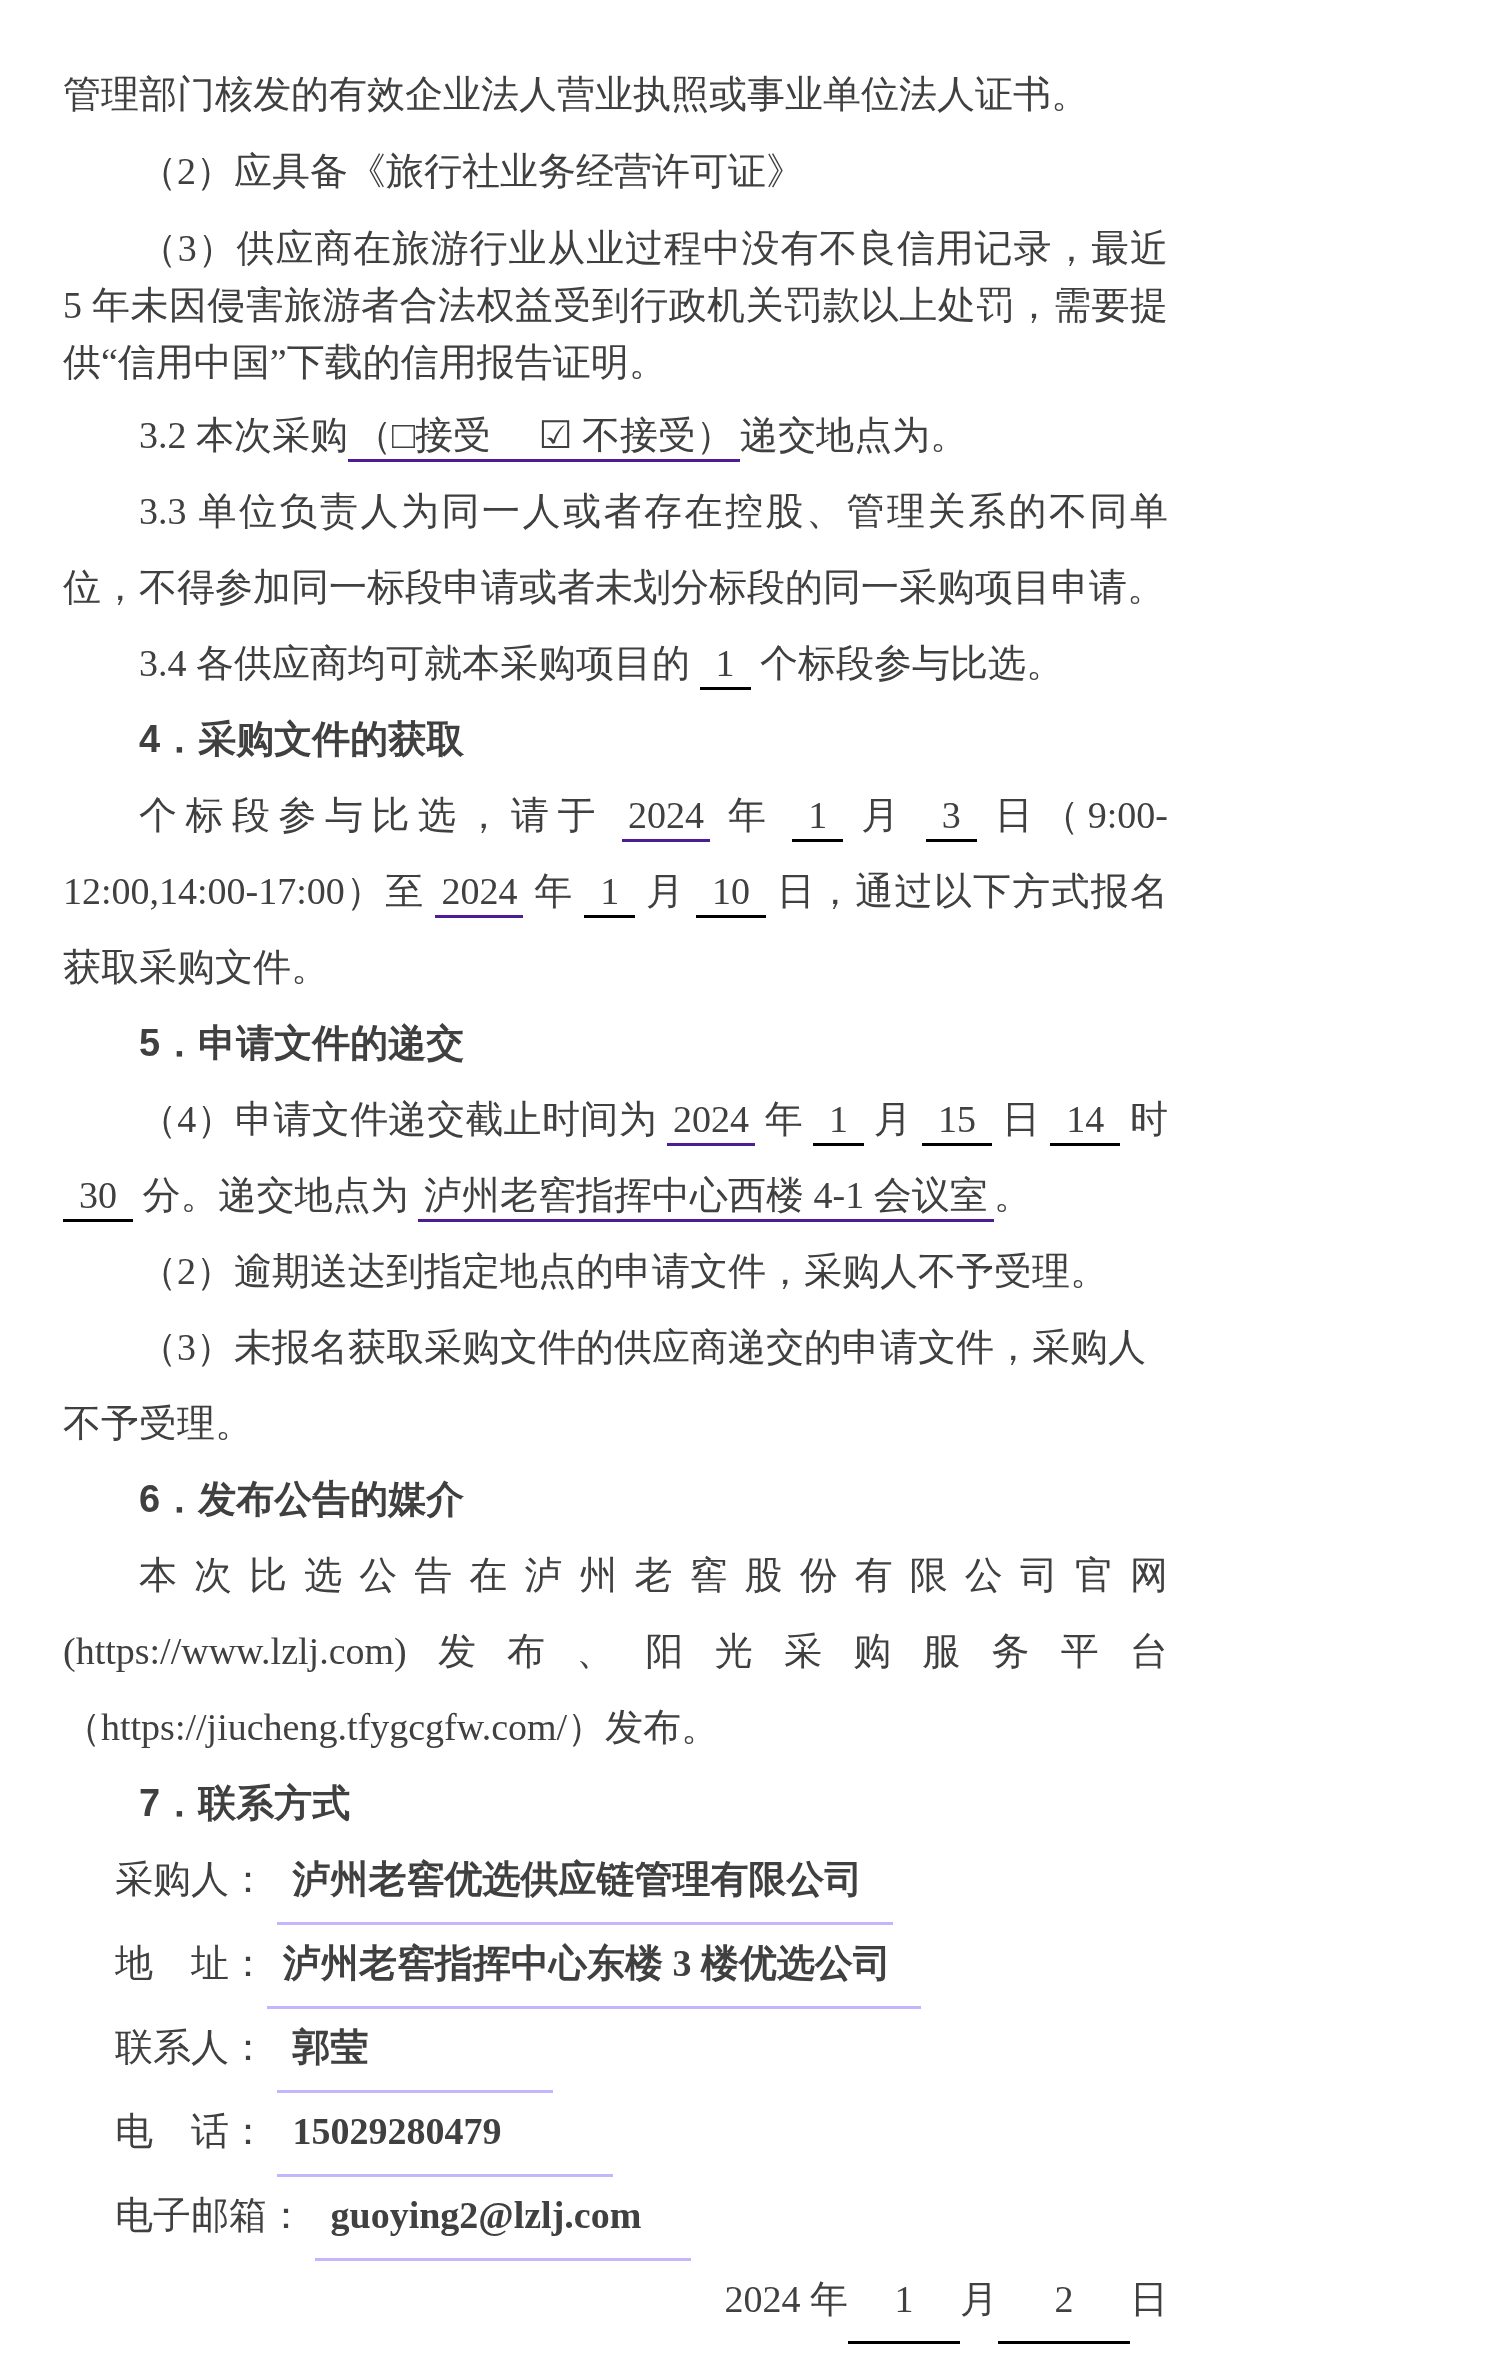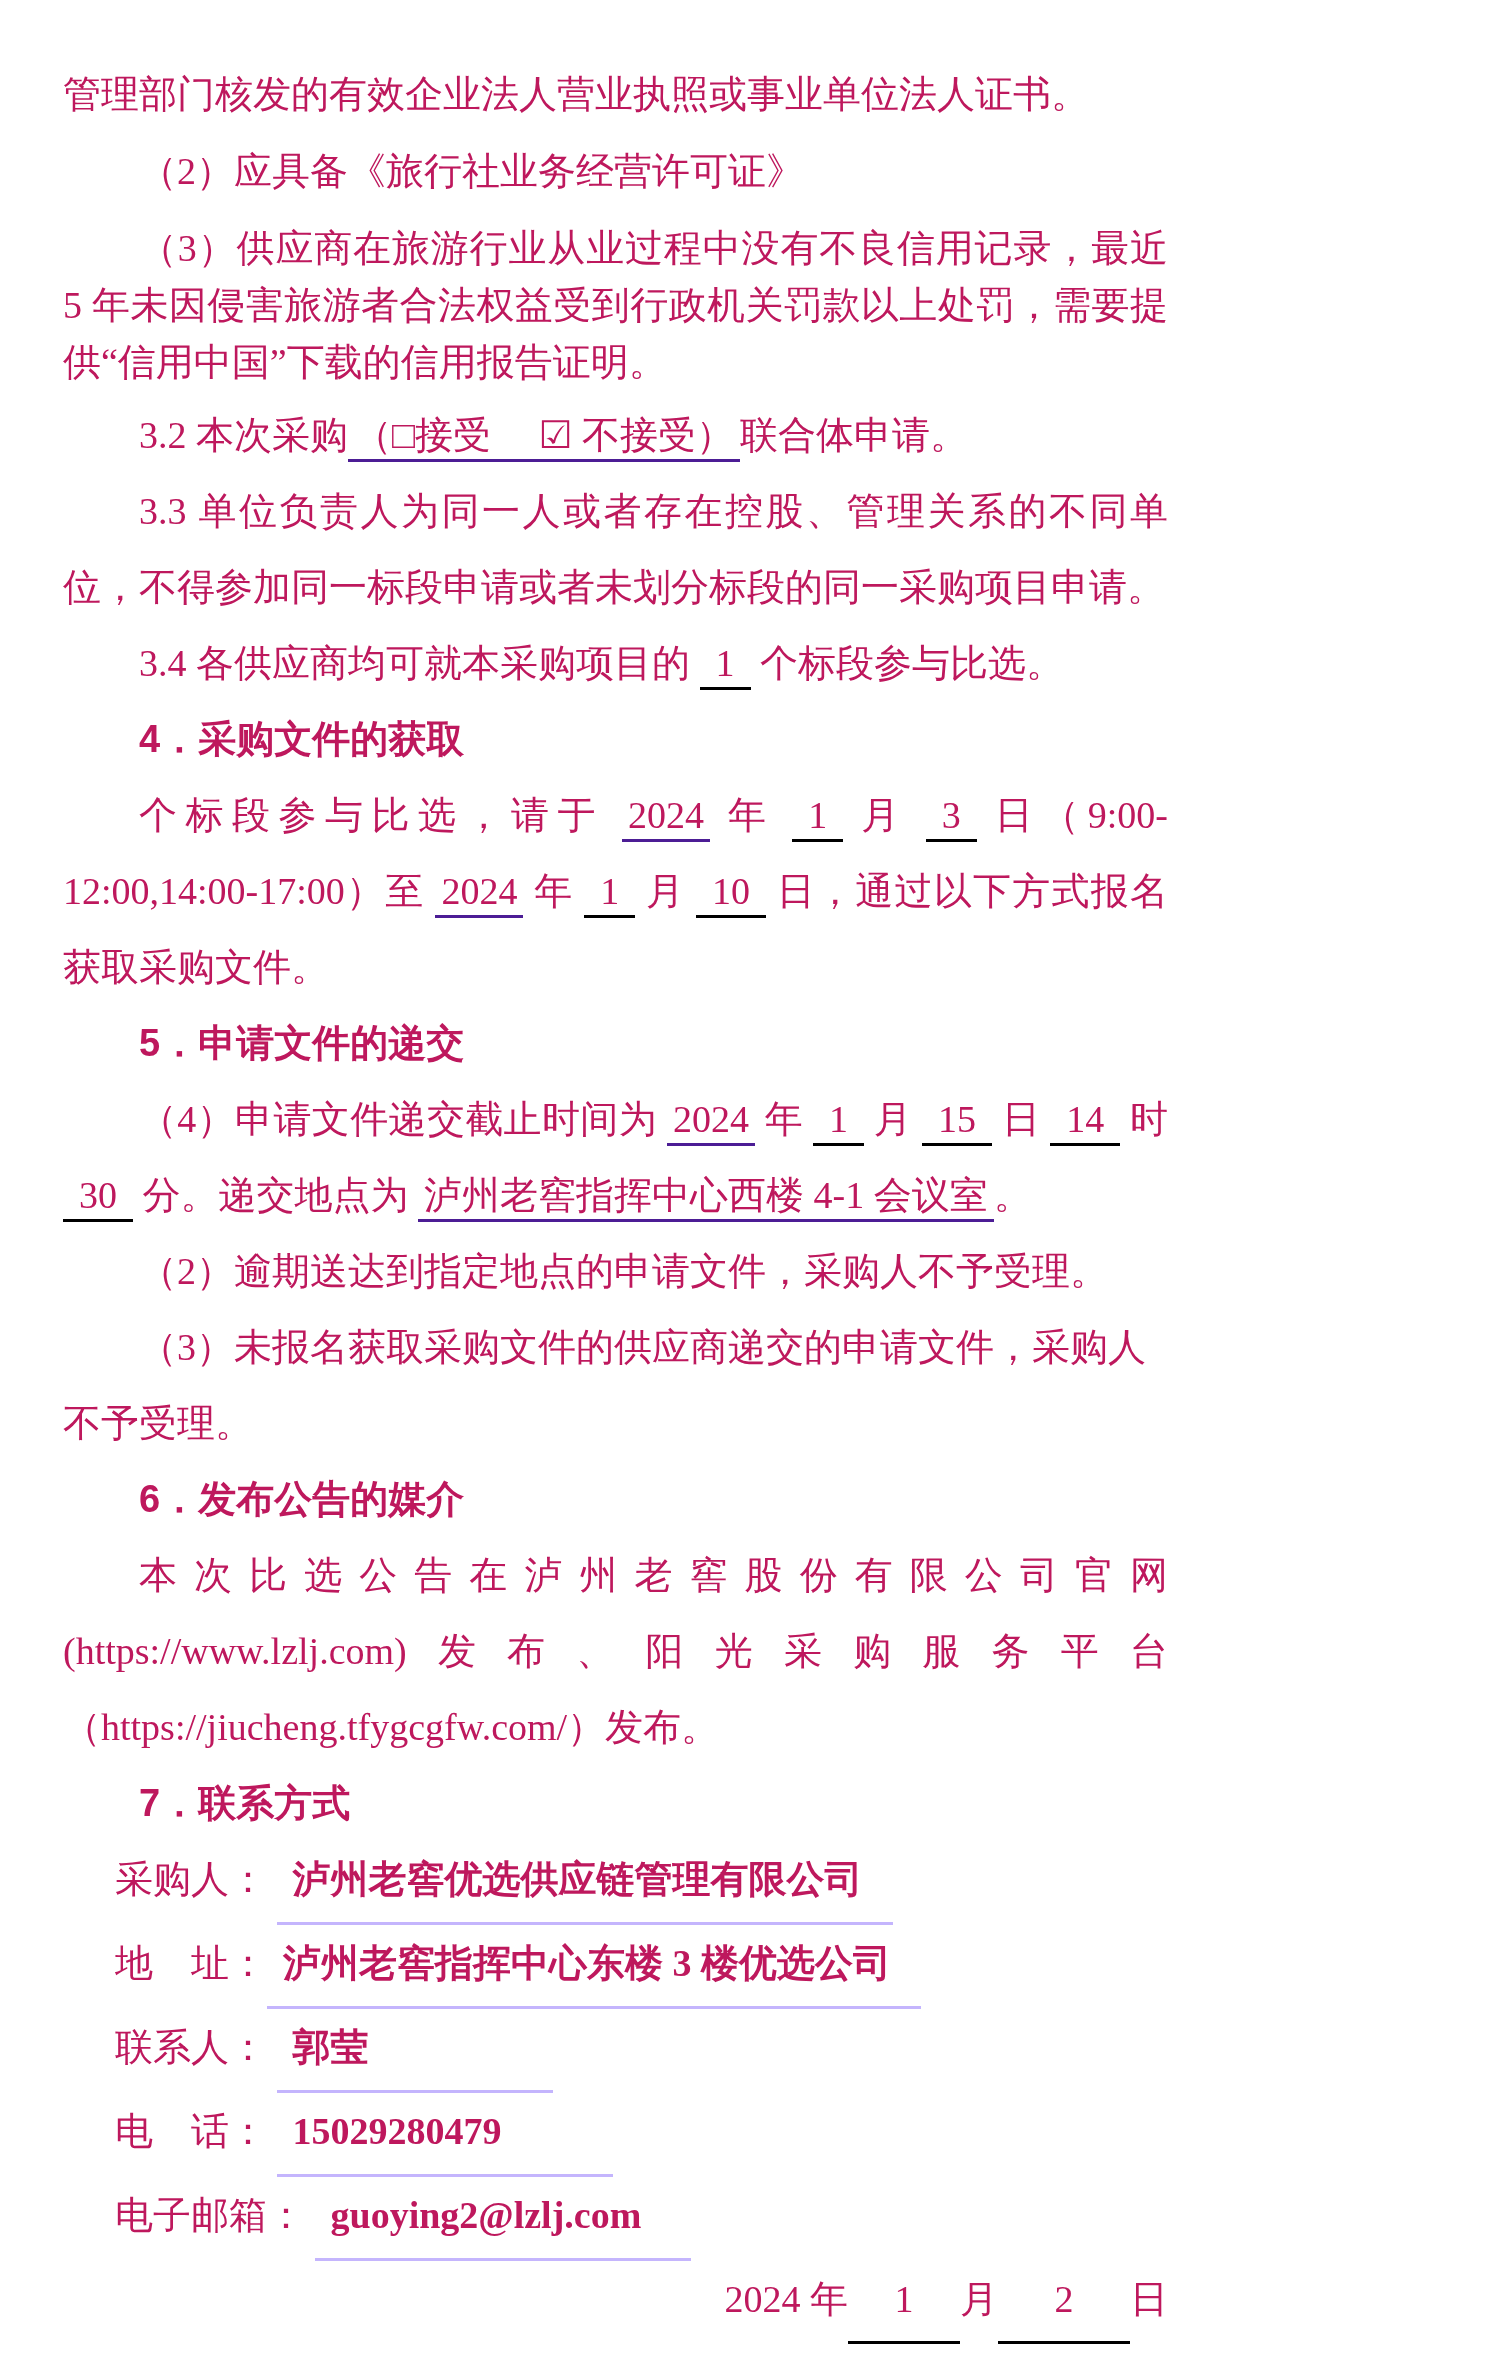--- a/index.html
+++ b/index.html
@@ -1,19 +1,19 @@
 <!DOCTYPE html>
 <html><head>
 <meta charset="utf-8">
 <style>
   html,body{margin:0;padding:0;background:#ffffff;}
   .page{
     width:1228px;height:2376px;box-sizing:border-box;
     padding:66px 60px 0 63px;
-    background:#ffffff;color:#be185d;
+    background:#ffffff;color:#404040;
     font-family:"Liberation Serif","DejaVu Serif",serif;
     font-size:38px;
     overflow:hidden;
   }
   p{margin:0;}
   .tight{line-height:57px;}
   .norm{line-height:76px;}
   .ind{text-indent:76px;}
   .just{text-align:justify;}
   .mt20{margin-top:20px;}
@@ -31,21 +31,21 @@
 <body>
 
 <div class="page">
 
   <p class="tight just">管理部门核发的有效企业法人营业执照或事业单位法人证书。</p>
 
   <p class="tight ind mt20">（2）应具备《旅行社业务经营许可证》</p>
 
   <p class="tight ind just mt20">（3）供应商在旅游行业从业过程中没有不良信用记录，最近 5 年未因侵害旅游者合法权益受到行政机关罚款以上处罚，需要提供“信用中国”下载的信用报告证明。</p>
 
-  <p class="norm ind mt6"><span>3.2 本次采购</span><span class="u">（□接受　 ☑ 不接受）</span><span>联合体申请。</span></p>
+  <p class="norm ind mt6"><span>3.2 本次采购</span><span class="u">（□接受　 ☑ 不接受）</span><span>递交地点为。</span></p>
 
   <p class="norm ind just">3.3 单位负责人为同一人或者存在控股、管理关系的不同单位，不得参加同一标段申请或者未划分标段的同一采购项目申请。</p>
 
   <p class="norm ind"><span>3.4 各供应商均可就本采购项目的</span> <span class="unum">1</span> <span>个标段参与比选。</span></p>
 
   <p class="norm ind hd">4．采购文件的获取</p>
 
   <p class="norm ind just"><span>个标段参与比选，请于 </span><span class="u">2024</span><span> 年 </span><span class="unum">1</span><span> 月 </span><span class="unum">3</span><span> 日（9:00-12:00,14:00-17:00）至 </span><span class="u">2024</span><span> 年 </span><span class="unum">1</span><span> 月 </span><span class="unum">10</span><span> 日，通过以下方式报名获取采购文件。</span></p>
 
 

